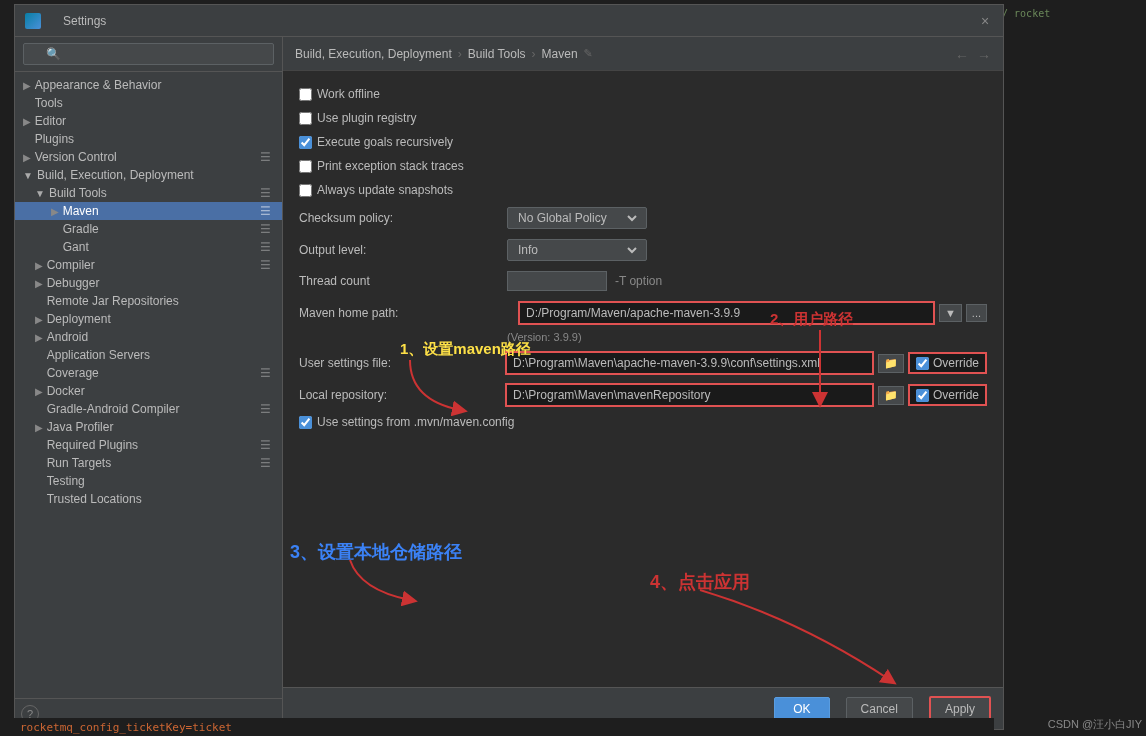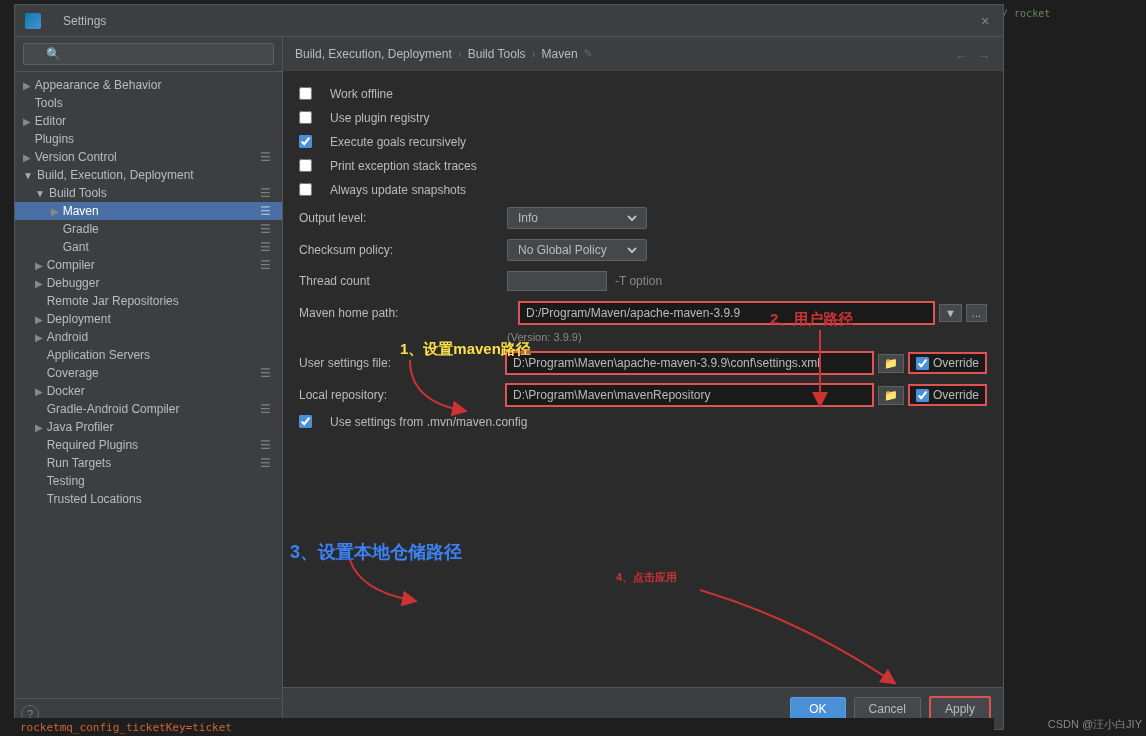--- a/index.html
+++ b/index.html
@@ -53,21 +53,21 @@
     .breadcrumb-active { color: #bbbbbb; }
     .breadcrumb-actions { margin-left: auto; display: flex; gap: 8px; }
     .breadcrumb-nav-btn { color: #666; cursor: pointer; font-size: 14px; }
     .edit-icon { color: #666; cursor: pointer; font-size: 11px; }
 
     .settings-form { flex: 1; padding: 16px; overflow-y: auto; }
     .settings-form::-webkit-scrollbar { width: 6px; }
     .settings-form::-webkit-scrollbar-track { background: #2b2b2b; }
     .settings-form::-webkit-scrollbar-thumb { background: #555; }
 
-    .checkbox-row { display: flex; align-items: flex-start; margin-bottom: 10px; gap: 18px; }
+    .checkbox-row { display: flex; align-items: center; margin-bottom: 10px; gap: 5px; }
     .checkbox-row input[type="checkbox"] { accent-color: #4a90d9; width: 13px; height: 13px; cursor: pointer; }
     .checkbox-label { color: #bbbbbb; font-size: 12px; cursor: pointer; }
 
     .form-row { display: flex; align-items: center; margin-bottom: 10px; gap: 8px; }
     .form-label { color: #bbbbbb; font-size: 12px; min-width: 200px; }
 
     .dropdown-select { background: #45484a; border: 1px solid #5c6164; color: #bbbbbb; padding: 2px 6px; font-size: 12px; outline: none; cursor: pointer; border-radius: 2px; display: flex; align-items: center; gap: 4px; min-width: 140px; justify-content: space-between; }
     .dropdown-select select { background: transparent; border: none; color: #bbbbbb; font-size: 12px; outline: none; cursor: pointer; width: 100%; }
 
     .thread-input { background: #45484a; border: 1px solid #5c6164; color: #bbbbbb; padding: 2px 6px; font-size: 12px; outline: none; width: 100px; }
@@ -86,21 +86,21 @@
     .settings-path-row { display: flex; align-items: center; margin-bottom: 8px; gap: 6px; }
     .settings-label { color: #bbbbbb; font-size: 12px; min-width: 200px; }
     .settings-input-wrap { flex: 1; display: flex; align-items: center; gap: 4px; }
     .settings-input { background: #1a1a1a; border: 2px solid #e05252; color: #bbbbbb; padding: 3px 6px; font-size: 12px; outline: none; flex: 1; }
     .settings-browse-btn { background: #45484a; border: 1px solid #5c6164; color: #bbbbbb; padding: 2px 5px; cursor: pointer; font-size: 11px; }
     .override-check { display: flex; align-items: center; gap: 4px; background: #1a1a1a; border: 2px solid #e05252; padding: 2px 6px; }
     .override-check input { accent-color: #4a90d9; }
     .override-check label { color: #bbbbbb; font-size: 12px; }
 
     
-    .dialog-footer { display: flex; justify-content: flex-end; align-items: center; padding: 8px 12px; border-top: 1px solid #555; background: #3c3f41; gap: 8px; height: 42px; flex-shrink: 0; }
+    .dialog-footer { display: flex; justify-content: flex-end; align-items: center; padding: 8px 12px; border-top: 1px solid #555; background: #3c3f41; gap: 16px; height: 42px; flex-shrink: 0; }
     .btn-ok { background: #4a90d9; color: #fff; border: 1px solid #5a9de0; padding: 4px 18px; cursor: pointer; font-size: 12px; border-radius: 2px; }
     .btn-cancel { background: #45484a; color: #bbbbbb; border: 1px solid #5c6164; padding: 4px 14px; cursor: pointer; font-size: 12px; border-radius: 2px; }
     .btn-apply { background: #45484a; color: #bbbbbb; border: 2px solid #e05252; padding: 4px 14px; cursor: pointer; font-size: 12px; border-radius: 2px; }
     .arrow-svg { position: absolute; pointer-events: none; }
 
     
     .code-comment { color: #6a8759; font-family: monospace; font-size: 10px; }
   </style>
 </head>
 <body>
@@ -301,38 +301,38 @@
             <input type="checkbox" id="cb4" style="">
             <label class="checkbox-label" for="cb4">Print exception stack traces</label>
           </div>
 
           <div class="checkbox-row">
             <input type="checkbox" id="cb5" style="">
             <label class="checkbox-label" for="cb5">Always update snapshots</label>
           </div>
 
           <div class="form-row">
+            <span class="form-label">Checksum policy:</span>
+            <div class="dropdown-select">
+              <select>
+                <option value="No Global Policy">No Global Policy</option>
+                <option value="Warn">Warn</option>
+                <option value="Fail">Fail</option>
+              </select>
+            </div>
+          </div>
+
+          <div class="form-row">
             <span class="form-label">Output level:</span>
             <div class="dropdown-select">
               <select>
                 <option value="Info">Info</option>
                 <option value="Debug">Debug</option>
                 <option value="Warning">Warning</option>
                 <option value="Error">Error</option>
-              </select>
-            </div>
-          </div>
-
-          <div class="form-row">
-            <span class="form-label">Checksum policy:</span>
-            <div class="dropdown-select">
-              <select>
-                <option value="No Global Policy">No Global Policy</option>
-                <option value="Warn">Warn</option>
-                <option value="Fail">Fail</option>
               </select>
             </div>
           </div>
 
 
           <div class="form-row">
             <span class="form-label">Thread count</span>
             <input class="thread-input" type="text" value="" style="">
             <span class="thread-note">-T option</span>
           </div>
@@ -415,21 +415,21 @@
 
   <svg class="arrow-svg" style="position:absolute; left:350px; top:560px; pointer-events:none; z-index:100; overflow:visible;" width="80" height="50">
     <defs>
       <marker id="ah3" markerWidth="8" markerHeight="8" refX="4" refY="4" orient="auto">
         <path d="M0,0 L8,4 L0,8 Z" fill="#cc3333"></path>
       </marker>
     </defs>
     <path d="M 0,0 Q 10,30 60,40" stroke="#cc3333" stroke-width="2" fill="none" marker-end="url(#ah3)"></path>
   </svg>
 
-  <div style="position:absolute; left:616px; top:570px; color:#cc3333; font-size:11px; font-weight:bold; pointer-events:none; font-family:SimHei,Arial,sans-serif; z-index:100;">4、点击应用</div>
+  <div style="position:absolute; left:650px; top:570px; color:#cc3333; font-size:18px; font-weight:bold; pointer-events:none; font-family:SimHei,Arial,sans-serif; z-index:100;">4、点击应用</div>
 
   <svg class="arrow-svg" style="position:absolute; left:700px; top:590px; pointer-events:none; z-index:100; overflow:visible;" width="200" height="100">
     <defs>
       <marker id="ah4" markerWidth="8" markerHeight="8" refX="4" refY="4" orient="auto">
         <path d="M0,0 L8,4 L0,8 Z" fill="#cc3333"></path>
       </marker>
     </defs>
     <path d="M 0,0 Q 100,30 190,90" stroke="#cc3333" stroke-width="2" fill="none" marker-end="url(#ah4)"></path>
   </svg>
 

